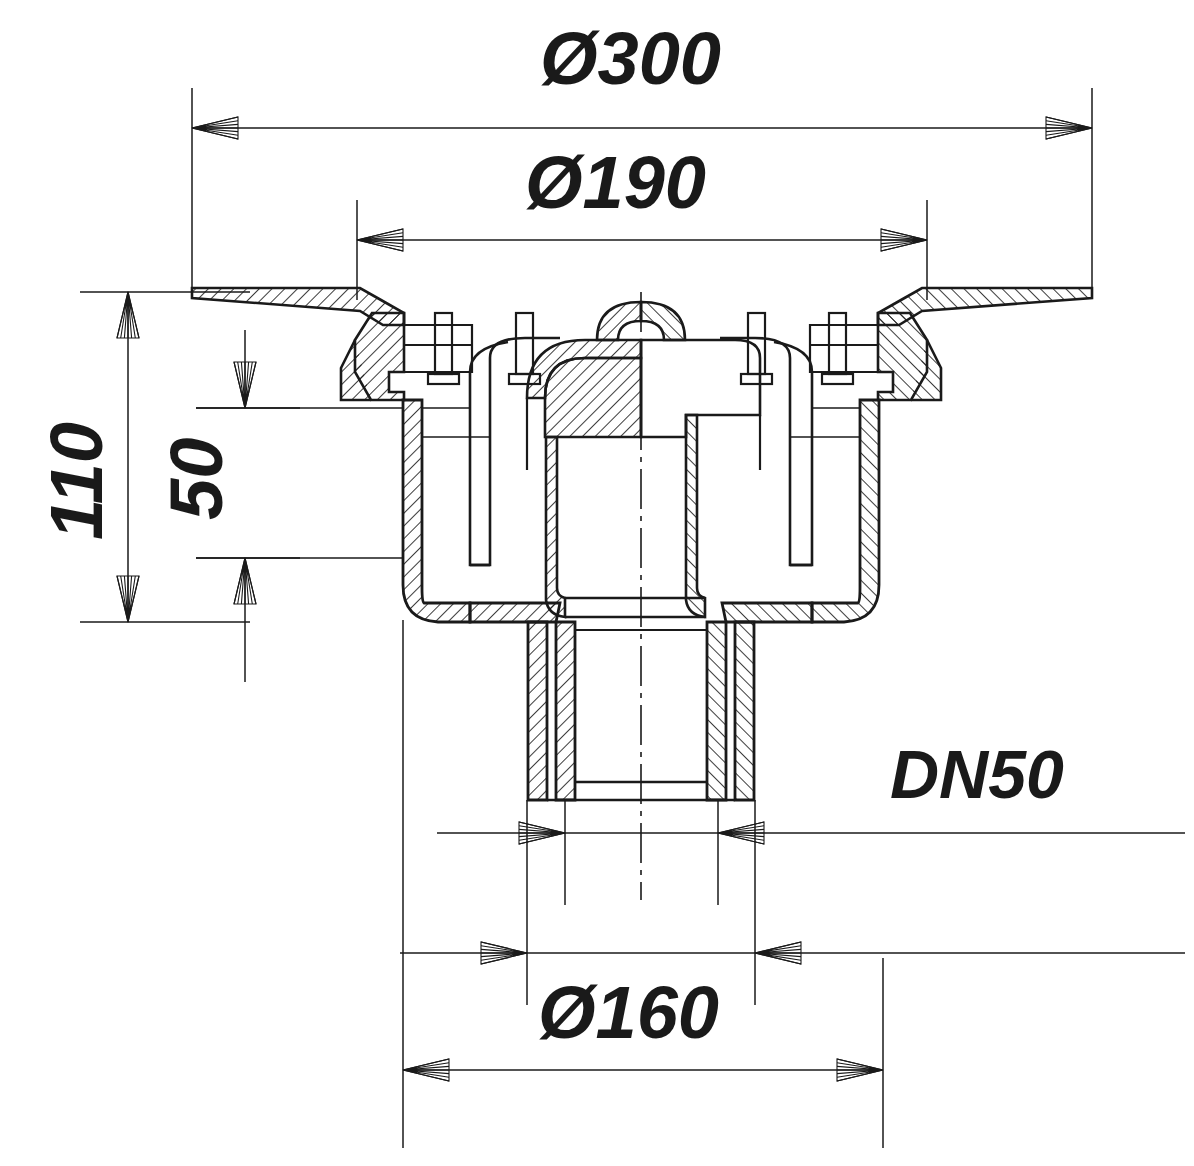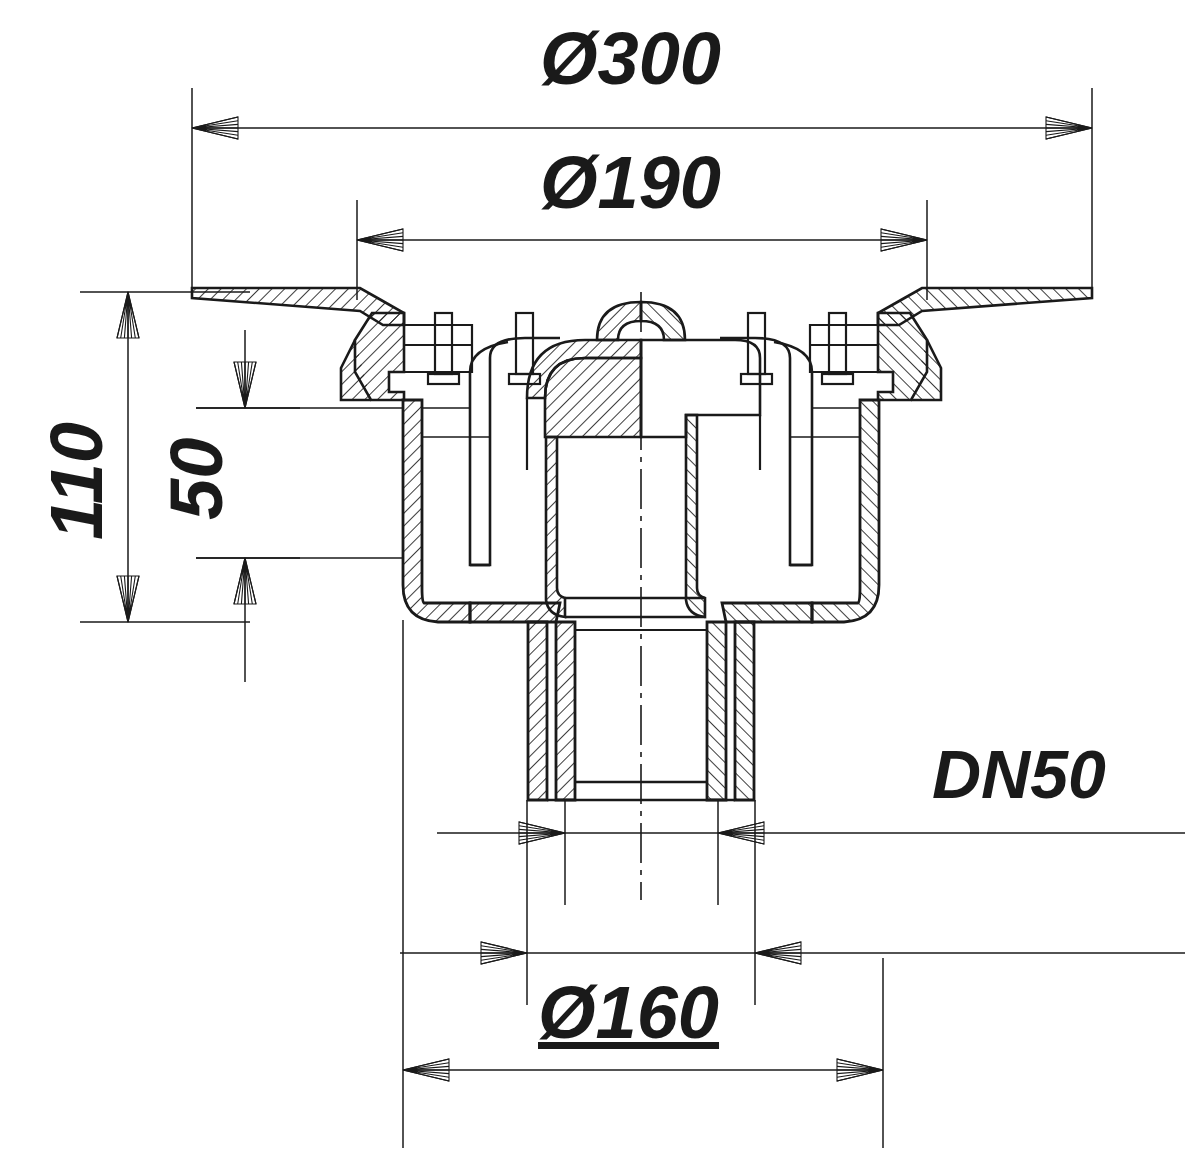--- a/index.html
+++ b/index.html
@@ -2,21 +2,21 @@
 <html><head>
 <meta charset="utf-8">
 <style>
   html,body{margin:0;padding:0;background:#ffffff;}
   body{font-family:"Liberation Sans",sans-serif;}
   #stage{position:relative;width:1194px;height:1166px;background:#ffffff;overflow:hidden;}
   #dwg{position:absolute;left:0;top:0;}
   .lbl{position:absolute;font-family:"Liberation Sans",sans-serif;font-style:italic;font-weight:700;color:#1a1a1a;white-space:nowrap;line-height:1;}
   .lbl-h{font-size:74px;}
   .lbl-v{font-size:74px;transform-origin:left top;transform:rotate(-90deg);}
-  .lbl-dn{font-size:68px;margin-left:42px;}
+  .lbl-dn{font-size:68px;}
 </style>
 </head>
 <body>
 
 <div id="stage">
 
   <svg id="dwg" width="1194" height="1166" viewBox="0 0 1194 1166">
     <defs>
       <pattern id="hatch" width="9" height="9" patternTransform="rotate(45)" patternUnits="userSpaceOnUse">
         <line x1="0" y1="0" x2="0" y2="9" stroke="#1a1a1a" stroke-width="1.7"></line>
@@ -189,24 +189,24 @@
         <line x1="860" y1="437" x2="790" y2="437"></line>
         <line x1="196" y1="408" x2="403" y2="408"></line>
         <line x1="196" y1="558" x2="403" y2="558"></line>
       </g>
 
     </g>
   </svg>
 
   <div class="lbl lbl-h" style="left:540px;top:22px;">Ø300</div>
 
-  <div class="lbl lbl-h" style="left:540px;top:146px;">Ø190</div>
+  <div class="lbl lbl-h" style="left:525px;top:146px;">Ø190</div>
 
   <div class="lbl lbl-v" style="left:40px;top:540px;">110</div>
 
   <div class="lbl lbl-v" style="left:160px;top:520px;">50</div>
 
   <div class="lbl lbl-dn" style="left:890px;top:740px;">DN50</div>
 
 
-  <div class="lbl lbl-h" style="left:538px;top:976px;text-decoration:underline;">Ø160</div>
+  <div class="lbl lbl-h" style="left:538px;top:976px;">Ø160</div>
 
 </div>
 
 </body></html>

